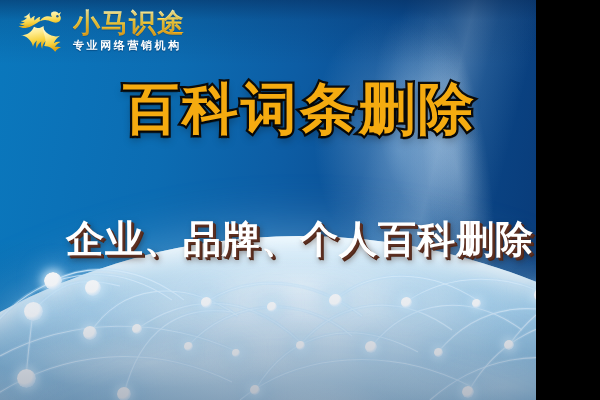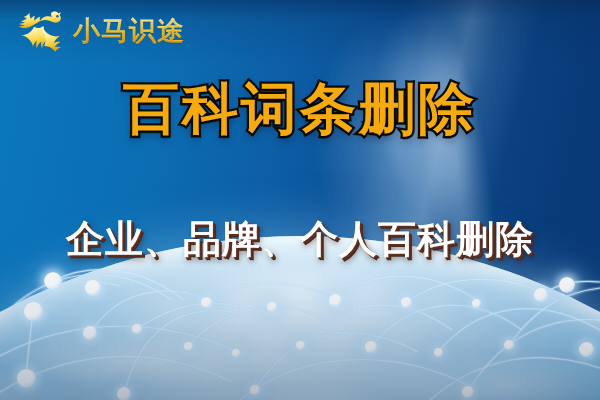--- a/index.html
+++ b/index.html
@@ -2,21 +2,21 @@
 <html lang="zh"><head>
 <meta charset="utf-8">
 <title>百科词条删除</title>
 <style>
   html,body{margin:0;padding:0;background:#000;}
   body{
     font-family:"DejaVu Sans","Liberation Sans",sans-serif;
   }
   #banner{
     position:relative;
-    width:600px;height:400px;
+    width:536px;height:400px;
     overflow:hidden;
     background:#be185d;
   }
 
   
   .bg-layer{position:absolute;left:0;top:0;width:600px;height:400px;}
 
   
   .bg-sky{
     background:
@@ -299,20 +299,21 @@
         M29.2,22.6 C31.0,25.9 33.9,28.4 37.4,29.6 C40.2,30.6 43.2,30.6 46.0,29.8
         C43.2,31.6 41.0,34.2 39.8,37.2 C41.8,36.0 44.1,35.6 46.4,36.0
         C44.0,37.0 42.0,38.8 40.8,41.1 C42.9,40.4 45.1,40.5 47.1,41.3
         C44.6,42.0 42.5,43.6 41.2,45.8 C39.4,43.2 36.8,41.3 33.8,40.5
         C32.6,40.2 31.4,40.0 30.2,40.0 C31.6,37.0 31.8,33.6 30.8,30.4
         C30.2,28.5 29.5,26.6 29.2,24.6 Z"></path>
       <circle cx="43.4" cy="10.2" r="1.25" fill="#2a5d8f"></circle>
     </svg>
     <div class="logo-text">
       <div class="logo-main">小马识途</div>
+      <div class="logo-sub">专业网络营销机构</div>
     </div>
   </div>
 
   <div class="title-wrap">
     <span class="title">百科词条删除</span>
   </div>
 
   <div class="subtitle-wrap">
     <span class="subtitle">企业、品牌、个人百科删除</span>
   </div>

